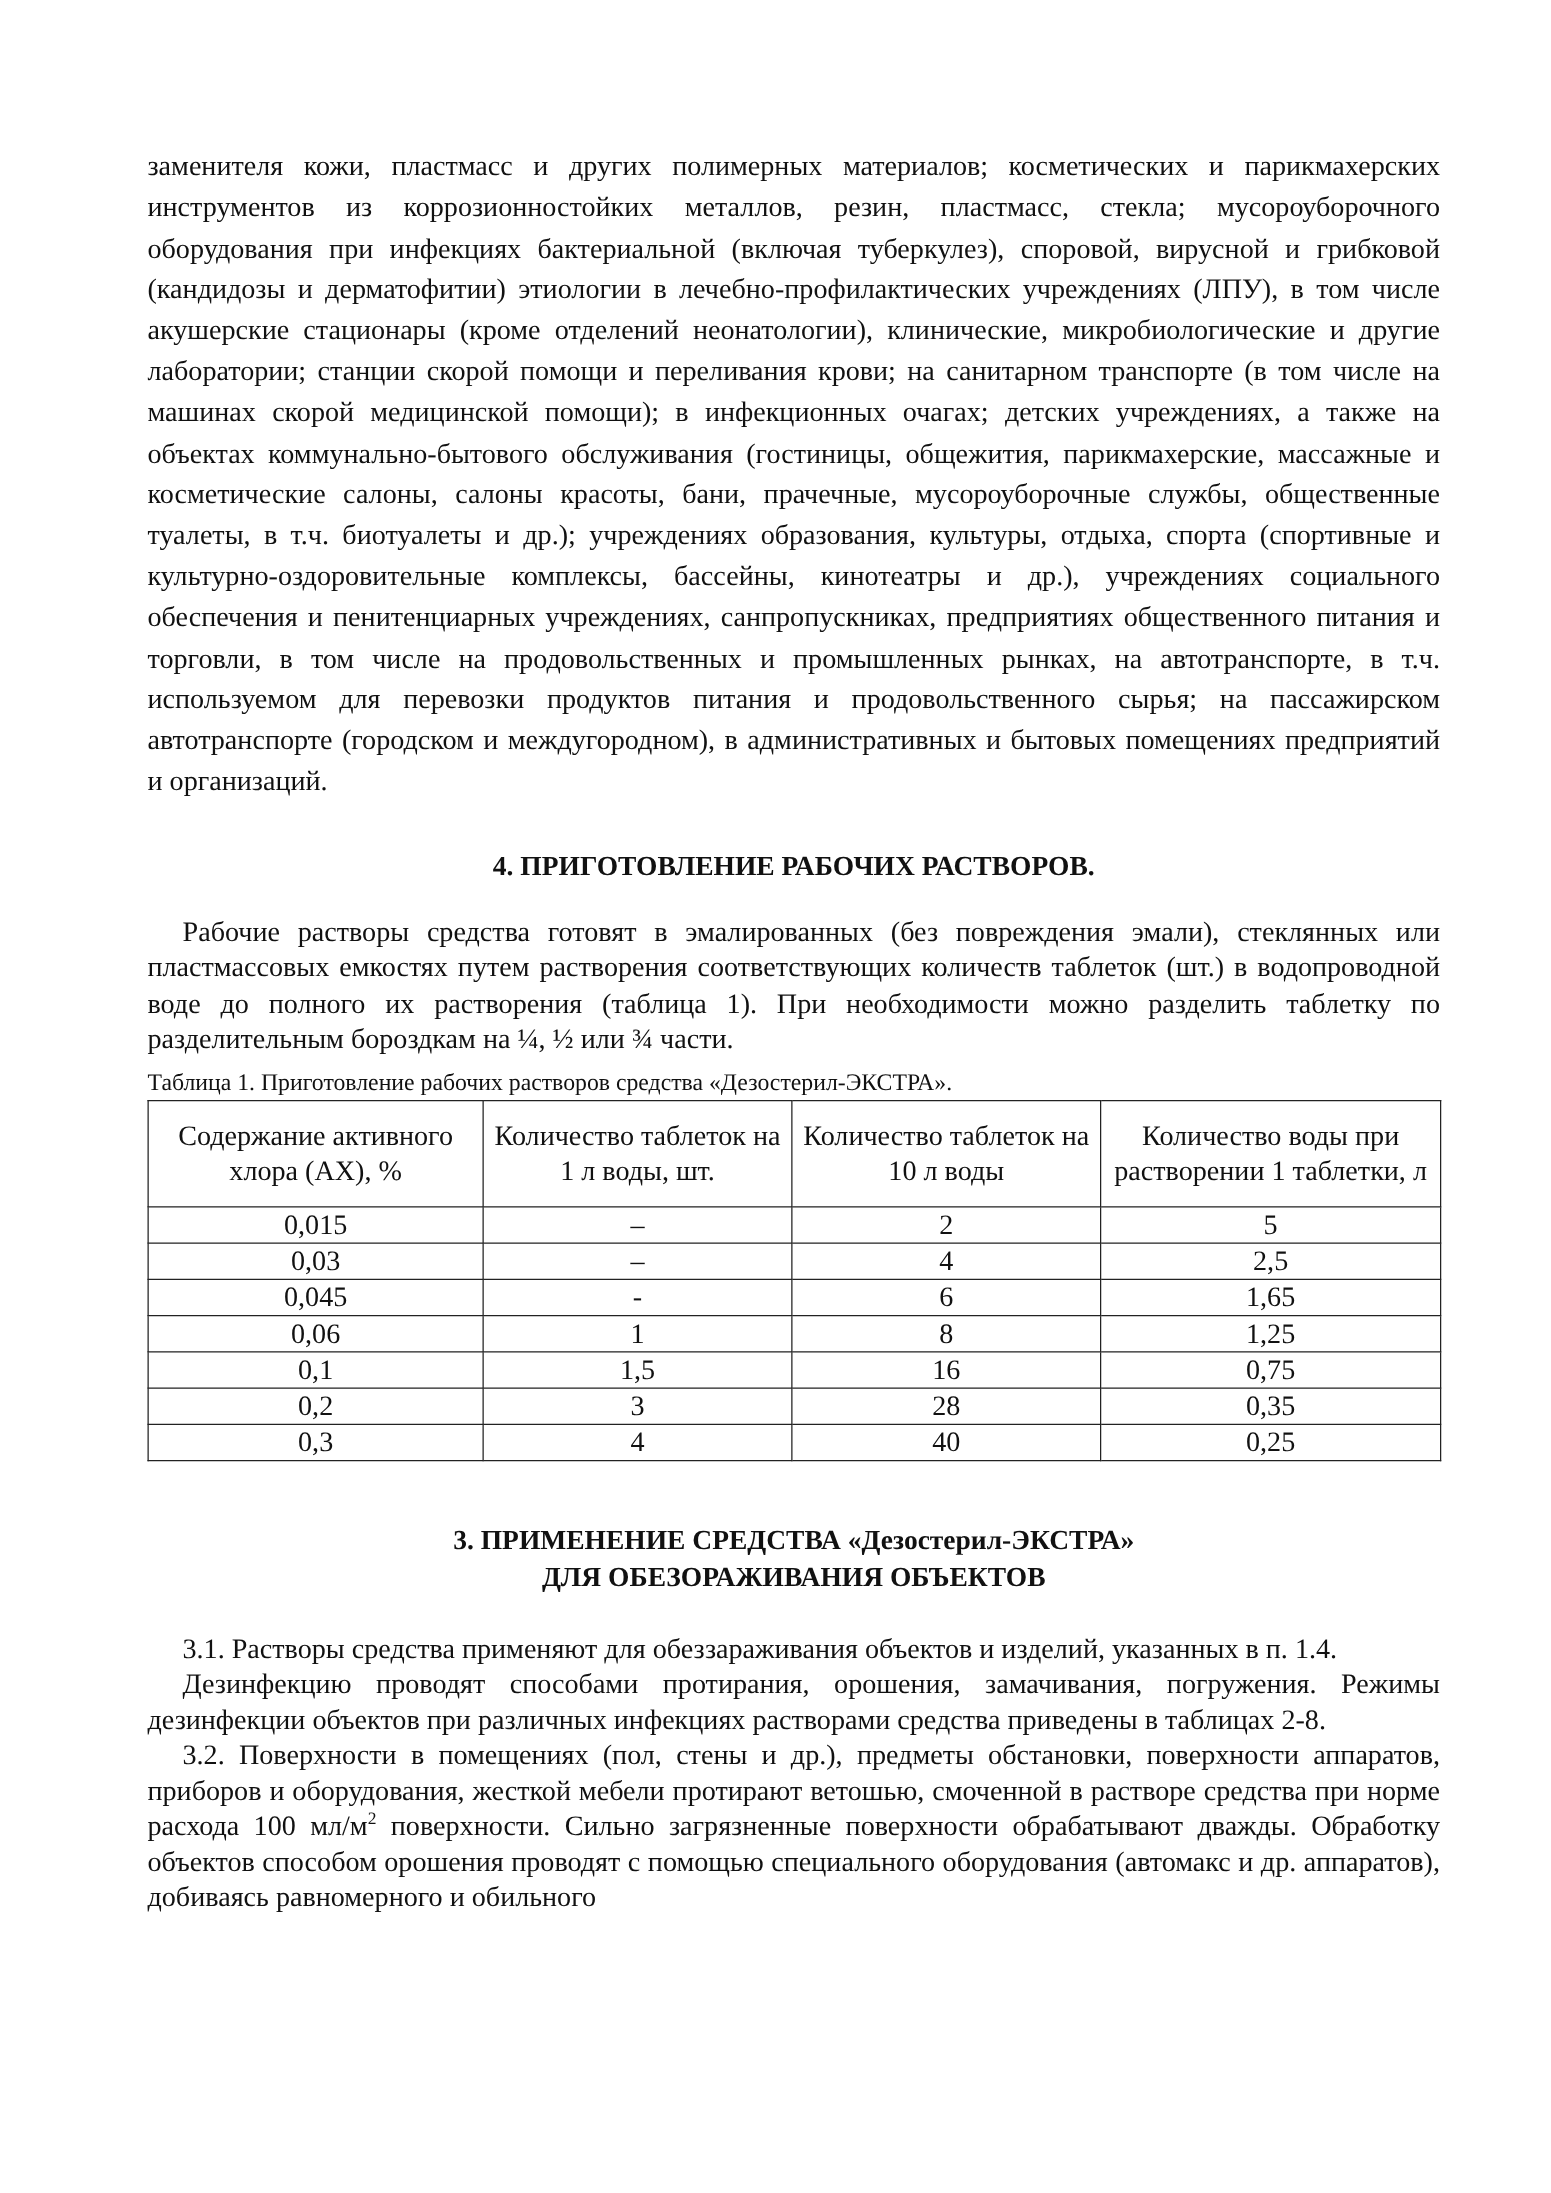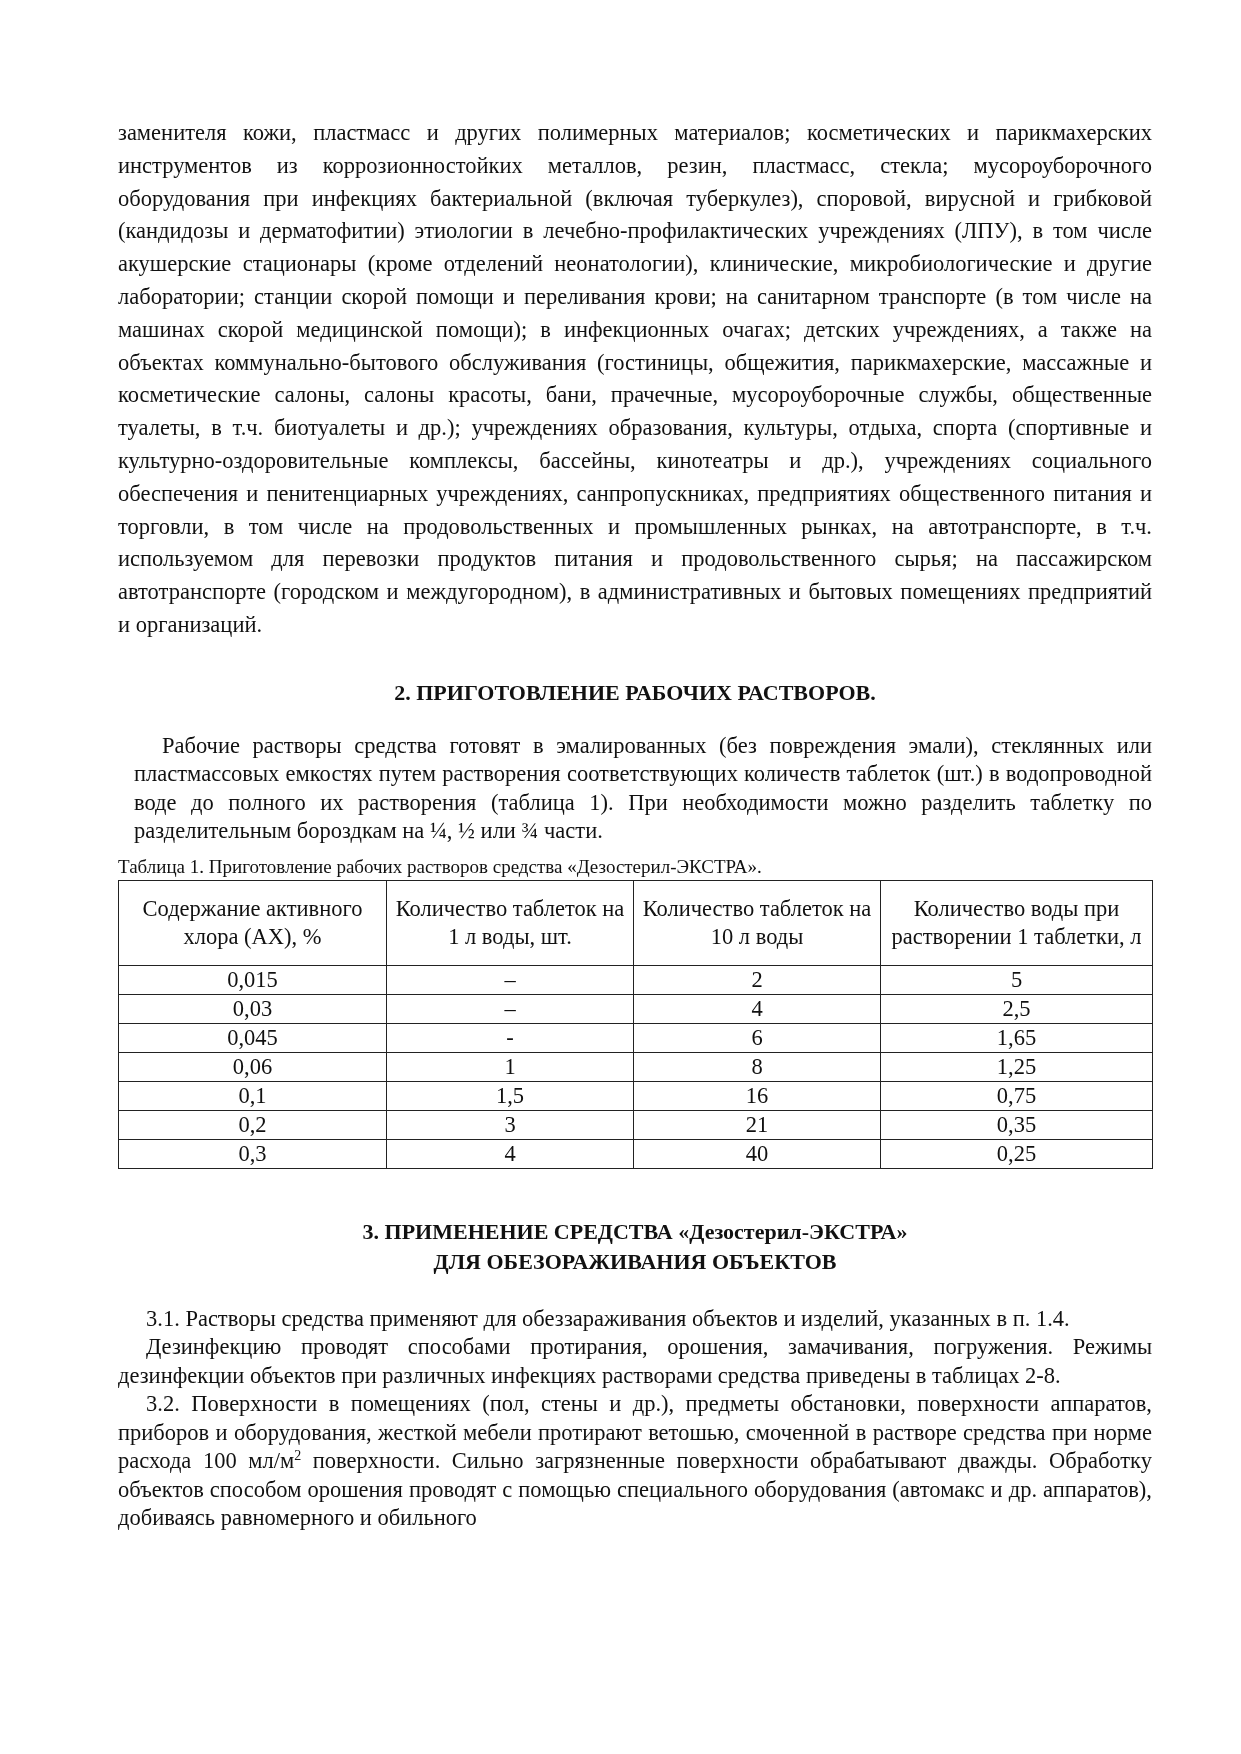--- a/index.html
+++ b/index.html
@@ -28,23 +28,23 @@
   table.t1 td { height: 28px; line-height: 28px; padding: 0; margin-left: 12px; }
   sup { font-size: 14px; line-height: 0; }
 </style>
 </head>
 <body>
 
 <div class="page">
 
   <p class="just" style="margin:0;">заменителя кожи, пластмасс и других полимерных материалов; косметических и парикмахерских инструментов из коррозионностойких металлов, резин, пластмасс, стекла; мусороуборочного оборудования при инфекциях бактериальной (включая туберкулез), споровой, вирусной и грибковой (кандидозы и дерматофитии) этиологии в лечебно-профилактических учреждениях (ЛПУ), в том числе акушерские стационары (кроме отделений неонатологии), клинические, микробиологические и другие лаборатории; станции скорой помощи и переливания крови; на санитарном транспорте (в том числе на машинах скорой медицинской помощи); в инфекционных очагах; детских учреждениях, а также на объектах коммунально-бытового обслуживания (гостиницы, общежития, парикмахерские, массажные и косметические салоны, салоны красоты, бани, прачечные, мусороуборочные службы, общественные туалеты, в т.ч. биотуалеты и др.); учреждениях образования, культуры, отдыха, спорта (спортивные и культурно-оздоровительные комплексы, бассейны, кинотеатры и др.), учреждениях социального обеспечения и пенитенциарных учреждениях, санпропускниках, предприятиях общественного питания и торговли, в том числе на продовольственных и промышленных рынках, на автотранспорте, в т.ч. используемом для перевозки продуктов питания и продовольственного сырья; на пассажирском автотранспорте (городском и междугородном), в административных и бытовых помещениях предприятий и организаций.</p>
 
-  <div class="heading" style="margin-top:36px;">2.   ПРИГОТОВЛЕНИЕ РАБОЧИХ РАСТВОРОВ.</div>
+  <div class="heading" style="margin-top:36px;">4.   ПРИГОТОВЛЕНИЕ РАБОЧИХ РАСТВОРОВ.</div>
 
-  <p class="just p-ind para2" style="margin:24px 0 0 16px;">Рабочие растворы средства готовят в эмалированных (без повреждения эмали), стеклянных или пластмассовых емкостях путем растворения соответствующих количеств таблеток (шт.) в водопроводной воде до полного их растворения (таблица 1). При необходимости можно разделить таблетку по разделительным бороздкам на ¼, ½ или ¾ части.</p>
+  <p class="just p-ind para2" style="margin:24px 0 0 0;">Рабочие растворы средства готовят в эмалированных (без повреждения эмали), стеклянных или пластмассовых емкостях путем растворения соответствующих количеств таблеток (шт.) в водопроводной воде до полного их растворения (таблица 1). При необходимости можно разделить таблетку по разделительным бороздкам на ¼, ½ или ¾ части.</p>
 
   <div class="caption" style="margin-top:8px;">Таблица 1. Приготовление рабочих растворов средства «Дезостерил-ЭКСТРА».</div>
 
   <table class="t1">
     <colgroup>
       <col style="width:268px">
         <col style="width:247px">
         <col style="width:247px">
         <col style="width:272px">
     </colgroup>
@@ -83,21 +83,21 @@
       </tr>
       <tr>
         <td>0,1</td>
         <td>1,5</td>
         <td>16</td>
         <td>0,75</td>
       </tr>
       <tr>
         <td>0,2</td>
         <td>3</td>
-        <td>21</td>
+        <td>28</td>
         <td>0,35</td>
       </tr>
       <tr>
         <td>0,3</td>
         <td>4</td>
         <td>40</td>
         <td>0,25</td>
       </tr>
     </tbody>
   </table>

